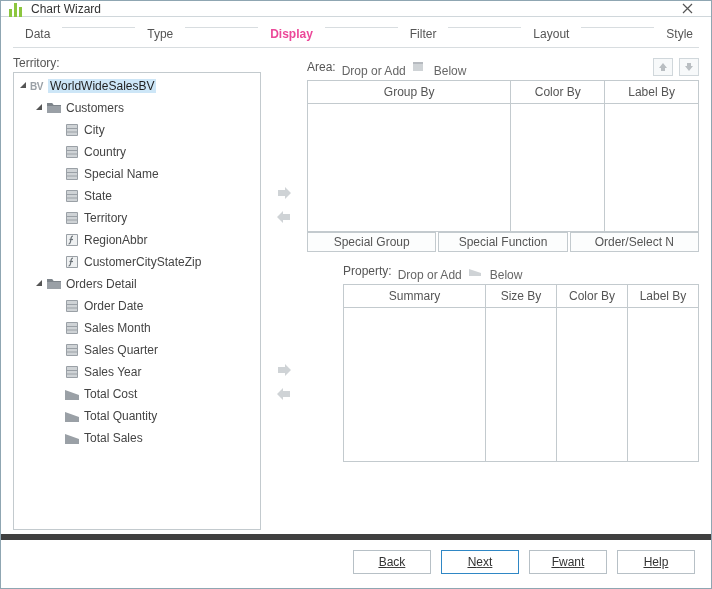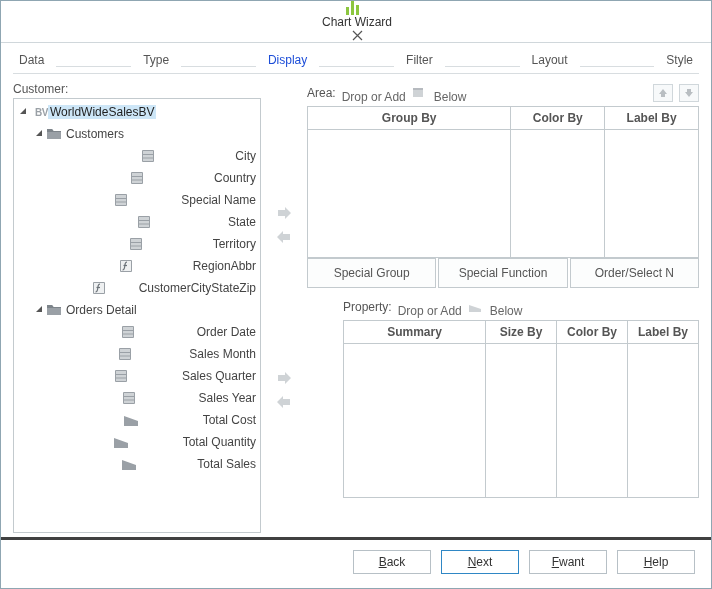--- a/index.html
+++ b/index.html
@@ -14,41 +14,40 @@
     overflow: hidden;
   }
   .window {
     width: 712px; height: 589px;
     border: 1px solid #8fa6b2;
     display: flex; flex-direction: column;
     background: #fff;
   }
   
   .titlebar {
-    height: 42px; display:flex; align-items:center;
+    height: 16px; display:flex; align-items:center;
     padding: 0 6px 0 8px;
     border-bottom: 1px solid #d0d7db;
     background: #fff;
-    flex-direction: column;
   }
   .app-icon { width:16px; height:16px; margin-right:6px; display:flex; align-items:flex-end; gap:2px;}
   .app-icon .bar { width:3px; background:#8cc63f; }
   .app-icon .bar.b1{height:8px;} .app-icon .bar.b2{height:14px;} .app-icon .bar.b3{height:10px;}
   .title-text { font-size:12px; color:#333; flex:1; }
   .close-btn { width:36px; height:22px; display:flex; align-items:center; justify-content:center; color:#555; cursor:default;}
 
   
   .steps {
-    display:flex; align-items:flex-end;
-    padding: 10px 14px 6px 14px;
+    display:flex; align-items:flex-start;
+    padding: 10px 14px 6px 20px;
   }
   .step {
     color:#555; padding:0 4px; font-size:12px;
   }
-  .step.active { color:#1d4ed8; font-weight:400; }
+  .step.active { color:#ec4899; font-weight:700; }
   .step-sep {
     flex:1; height:1px; background:#d8dde0; margin:0 8px;
   }
 
   .instruction {
     padding: 4px 22px 12px 22px;
     color:#666; font-size:12px;
   }
 
   .hr { height:1px; background:#d8dde0; margin:0 12px; }
@@ -73,27 +72,27 @@
   .node {
     display:flex; align-items:center; height:22px; white-space:nowrap; padding-right:4px;
   }
   .toggle {
     width:14px; text-align:center; color:#555; cursor:default; font-size:10px;
   }
   .toggle.spacer { visibility:hidden; }
   .icon { width:16px; height:16px; margin:0 4px 0 0; display:inline-flex; align-items:center; justify-content:center;}
   .icon svg { width:16px; height:16px; }
   .bv-badge {
-    font-size:10px; font-weight:700; color:#9aa0a6; letter-spacing:-0.5px; width:18px; text-align:right;
+    font-size:10px; font-weight:700; color:#9aa0a6; letter-spacing:-0.5px; width:18px; text-align:left;
   }
   .node-label { color:#444; }
   .node.selected .node-label { background:#cde6f7; color:#1f1f1f; padding:0 2px;}
   .ind-0 { padding-left: 2px; }
   .ind-1 { padding-left: 18px; }
-  .ind-2 { padding-left: 36px; justify-content: space-between; }
+  .ind-2 { padding-left: 36px; }
 
   
   .midcol {
     width:34px; display:flex; flex-direction:column; justify-content:space-around; align-items:center;
     padding: 60px 0 60px 0;
   }
   .arrow-btn {
     width:22px; height:20px; display:flex; align-items:center; justify-content:center;
     color:#cfd3d6;
   }
@@ -111,37 +110,37 @@
   .head-spacer { flex:1; }
   .small-btn {
     width:20px; height:18px; border:1px solid #d0d7db; background:#f7f9fa; display:flex;align-items:center;justify-content:center; color:#b9bec2;
   }
 
   .grid {
     border:1px solid #c3cace; border-collapse:collapse; width:100%; table-layout:fixed;
     font-size:12px; color:#555; background:#fff;
   }
   .grid th {
-    font-weight:700; border:1px solid #c3cace; background:#fff; padding:4px 0; text-align:center;
+    font-weight:400; border:1px solid #c3cace; background:#fff; padding:4px 0; text-align:center;
   }
   .grid td { border:1px solid #c3cace; }
   .area-body td { height:128px; }
   .prop-body td { height:154px; }
 
   .btn-row { display:flex; gap:2px; }
   .btn-row .btn {
-    flex:1; height:30px; border:1px solid #c3cace; background:#fcfdfd; color:#555;
+    flex:1; height:20px; border:1px solid #c3cace; background:#fcfdfd; color:#555;
     display:flex; align-items:center; justify-content:center; font-size:12px;
   }
 
   
   .footer {
-    border-top:3px solid #404040;
+    border-top:6px solid #404040;
     padding: 10px 16px 14px 16px;
-    display:flex; justify-content:flex-end; gap:10px;
+    display:flex; justify-content:flex-end; gap:10px;text-decoration:underline;
   }
   .dlg-btn {
     width:78px; height:24px; border:1px solid #b7c0c6; background:#fff; color:#333;
     display:flex; align-items:center; justify-content:center; font-size:12px;
     cursor:default;
   }
   .dlg-btn.primary { border:1px solid #2f87c5; }
   .dlg-btn .ul { text-decoration: underline; }
 </style>
 </head>
@@ -175,21 +174,21 @@
       <span class="step">Layout</span>
       <span class="step-sep"></span>
       <span class="step">Style</span>
     </div>
 
   <div class="hr"></div>
 
   <div class="content">
 
     <div class="resources-wrap">
-      <div class="resources-label">Customer:</div>
+      <div class="resources-label">Territory:</div>
       <div class="tree-box">
         <div class="tree-scroll tree">
           <ul id="tree-root">
               <li>
                 <div class="node ind-0 selected">
                   <span class="toggle"><svg width="9" height="9" viewBox="0 0 9 9">
                       <path d="M1 7 L7 7 L7 1 Z" fill="#555"></path>
                     </svg></span>
                   <span class="bv-badge">BV</span>
                   <span class="node-label">WorldWideSalesBV</span>

